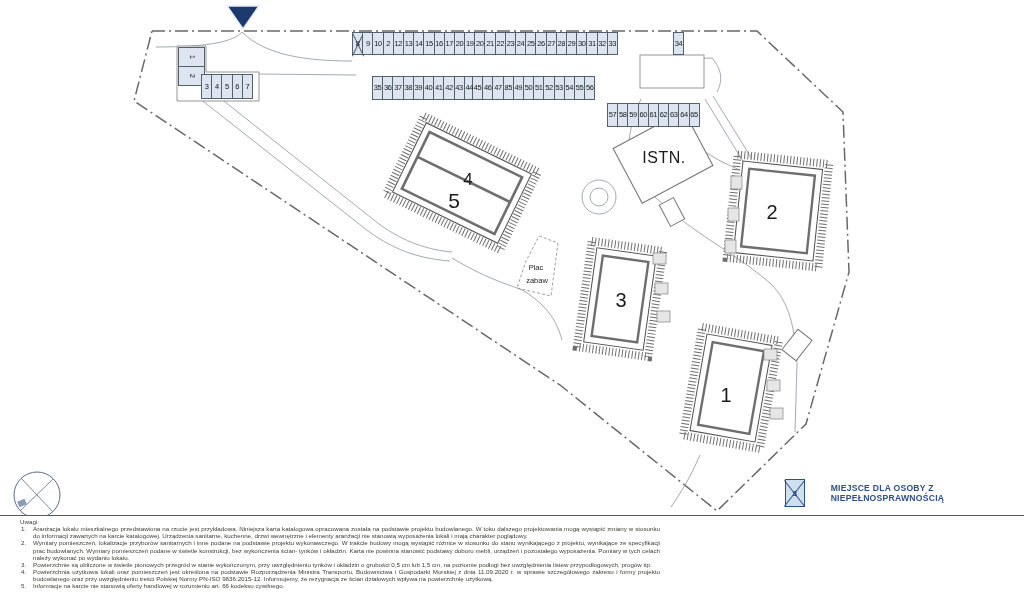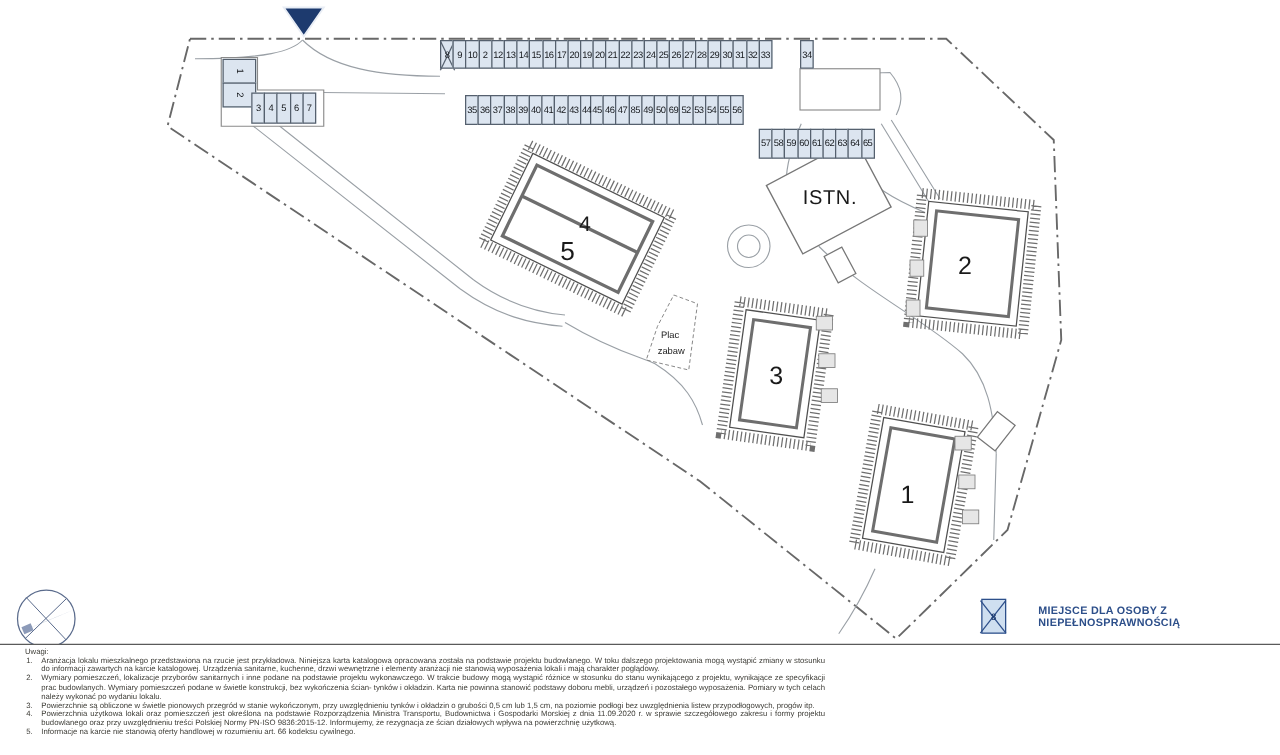--- a/index.html
+++ b/index.html
@@ -250,21 +250,21 @@
       <div class="stall">
         <span class="num">31</span>
       </div>
       <div class="stall">
         <span class="num">32</span>
       </div>
       <div class="stall">
         <span class="num">33</span>
       </div>
     </div>
-  <div class="prow" data-group="row-top-b" style="left:640px;top:32px;">
+  <div class="prow" data-group="row-top-b" style="left:673px;top:32px;">
       <div class="stall">
         <span class="num">34</span>
       </div>
     </div>
   <div class="prow" data-group="row-mid-a" style="left:372px;top:76px;">
       <div class="stall">
         <span class="num">35</span>
       </div>
       <div class="stall">
         <span class="num">36</span>
@@ -307,21 +307,21 @@
       <div class="stall">
         <span class="num">85</span>
       </div>
       <div class="stall">
         <span class="num">49</span>
       </div>
       <div class="stall">
         <span class="num">50</span>
       </div>
       <div class="stall">
-        <span class="num">69</span>
+        <span class="num">51</span>
       </div>
       <div class="stall">
         <span class="num">52</span>
       </div>
       <div class="stall">
         <span class="num">53</span>
       </div>
       <div class="stall">
         <span class="num">54</span>
       </div>

